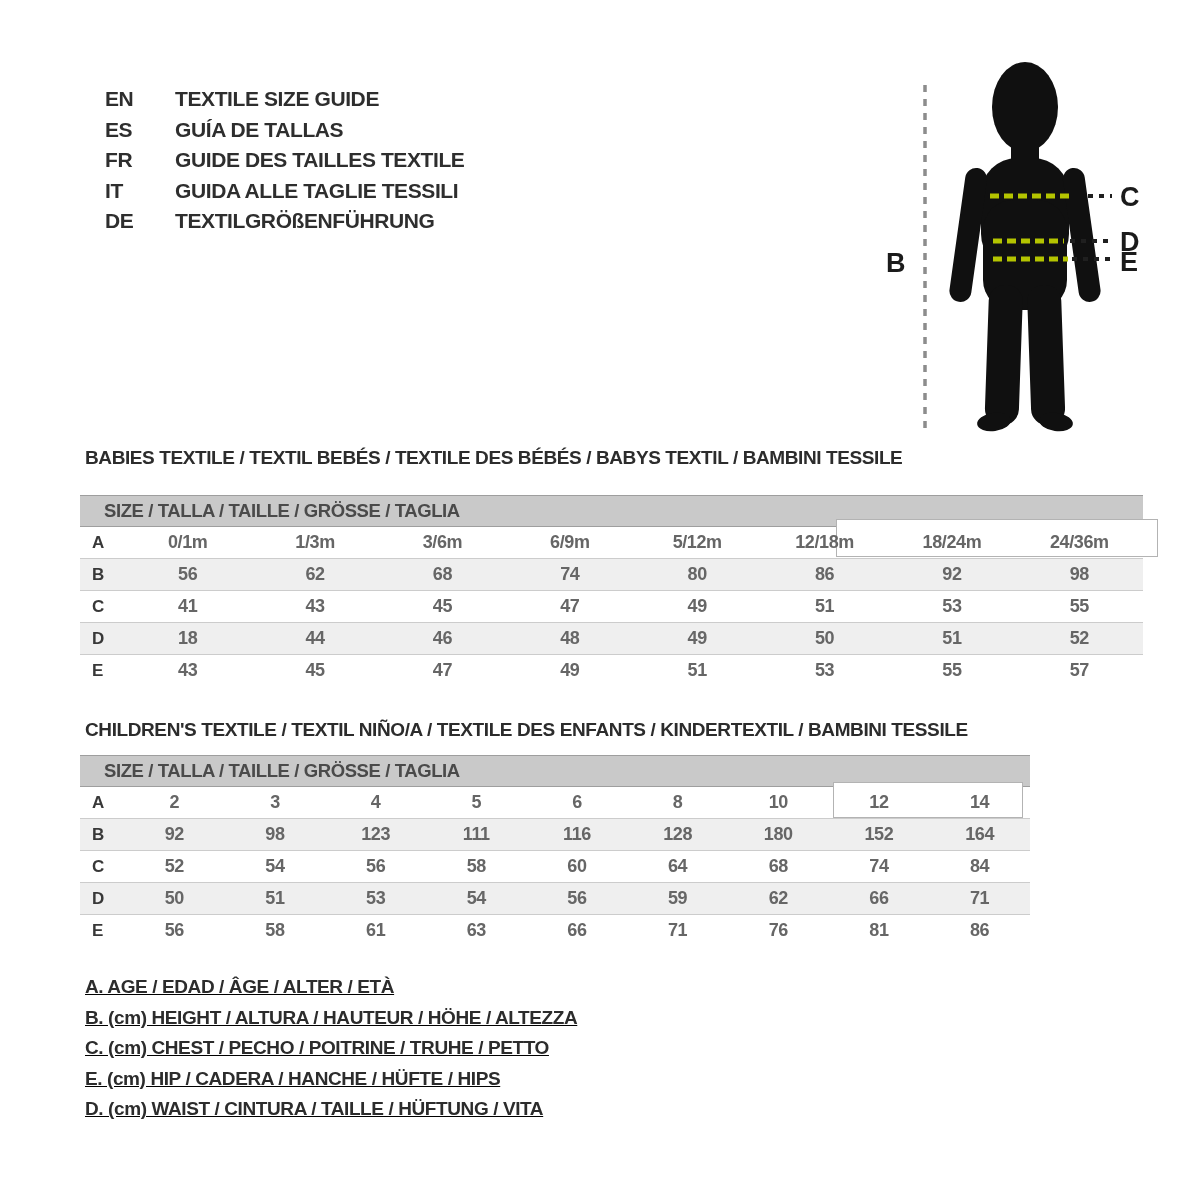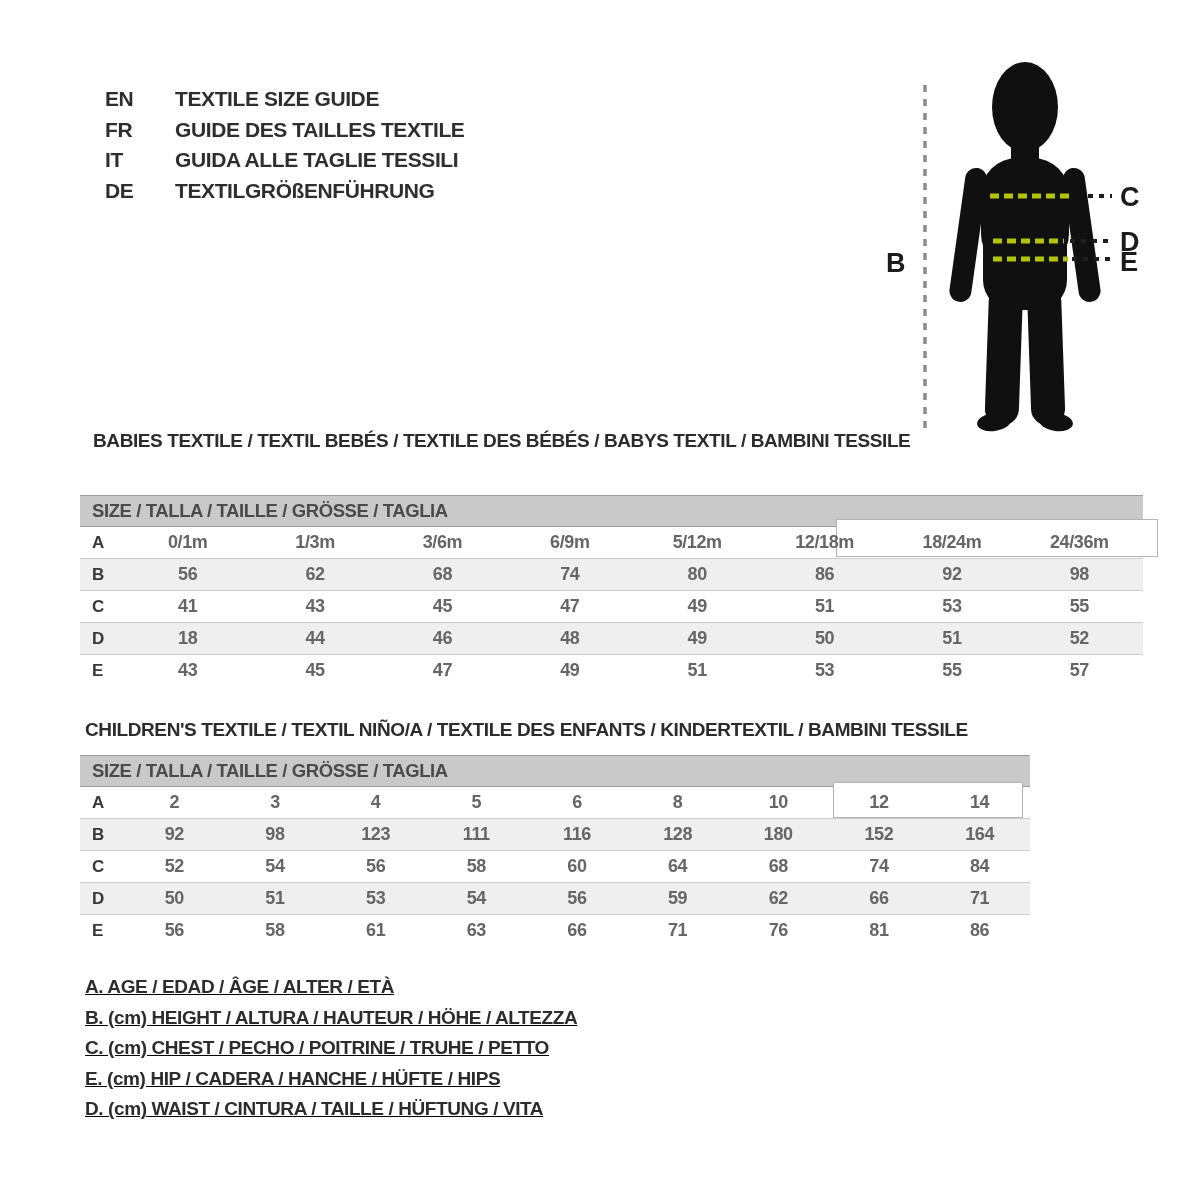--- a/index.html
+++ b/index.html
@@ -13,31 +13,31 @@
   .languages { position:absolute; left:85px; top:84px;margin-left:20px; }
   .lang-row { height:30.5px; line-height:30.5px; font-size:21px; color:#2e2e2e; white-space:nowrap; }
   .lang-code { display:inline-block; width:70px; }
 
   
   .figure-svg { position:absolute; left:880px; top:50px; }
   .figure-svg text { font-family:"Liberation Sans", sans-serif; font-weight:bold; fill:#1b1b1b; font-size:27px; }
 
   
   .section-title { position:absolute; left:85px; font-size:19px; color:#2c2c2c; white-space:nowrap; }
-  .babies-title { top:430px;margin-left:8px; }
+  .babies-title { top:447px; }
   .children-title { top:719px; }
 
   
   .size-table { position:absolute; left:80px; }
   .babies-tbl { top:495px; width:1063px; }
   .children-tbl { top:755px; width:950px; }
   .table-header {
     height:30px; line-height:30px; background:#c9c9c9;
     border-top:1px solid #9e9e9e; border-bottom:1px solid #9e9e9e;
-    font-size:18.5px; color:#4a4a4a; padding-left:12px; white-space:nowrap;
+    font-size:18.5px; color:#4a4a4a; padding-left:24px; white-space:nowrap;
   }
   .size-table table { width:100%; border-collapse:collapse; table-layout:fixed; }
   .size-table td {
     height:29px; text-align:center; font-size:18px; color:#666666;
     border-bottom:1px solid #cccccc; font-weight:bold;
   }
   .size-table tr:nth-child(even) { background:#efefef; }
   .size-table tr:last-child td { border-bottom:none; }
   .size-table td.letter { text-align:left; padding-left:12px; color:#383838; font-size:17px; }
   .size-table tr.row-a td { position:relative; z-index:3; }
@@ -51,20 +51,21 @@
   .legend { position:absolute; left:85px; top:972px;text-decoration:underline; }
   .legend-row { height:30.6px; line-height:30.6px; font-size:19px; color:#2c2c2c; white-space:nowrap; }
 </style>
 </head>
 <body>
 
 <div class="canvas">
 
   <div class="languages">
     <div class="lang-row"><span class="lang-code">EN</span><span>TEXTILE SIZE GUIDE</span></div>
+    <div class="lang-row"><span class="lang-code">ES</span><span>GUÍA DE TALLAS</span></div>
     <div class="lang-row"><span class="lang-code">FR</span><span>GUIDE DES TAILLES TEXTILE</span></div>
     <div class="lang-row"><span class="lang-code">IT</span><span>GUIDA ALLE TAGLIE TESSILI</span></div>
     <div class="lang-row"><span class="lang-code">DE</span><span>TEXTILGRÖßENFÜHRUNG</span></div>
   </div>
 
   <svg class="figure-svg" width="280" height="400" viewBox="0 0 280 400">
 
     <line x1="45" y1="35" x2="45" y2="378" stroke="#8c8c8c" stroke-width="3.5" stroke-dasharray="7 7"></line>
     <text x="6" y="222">B</text>
 

